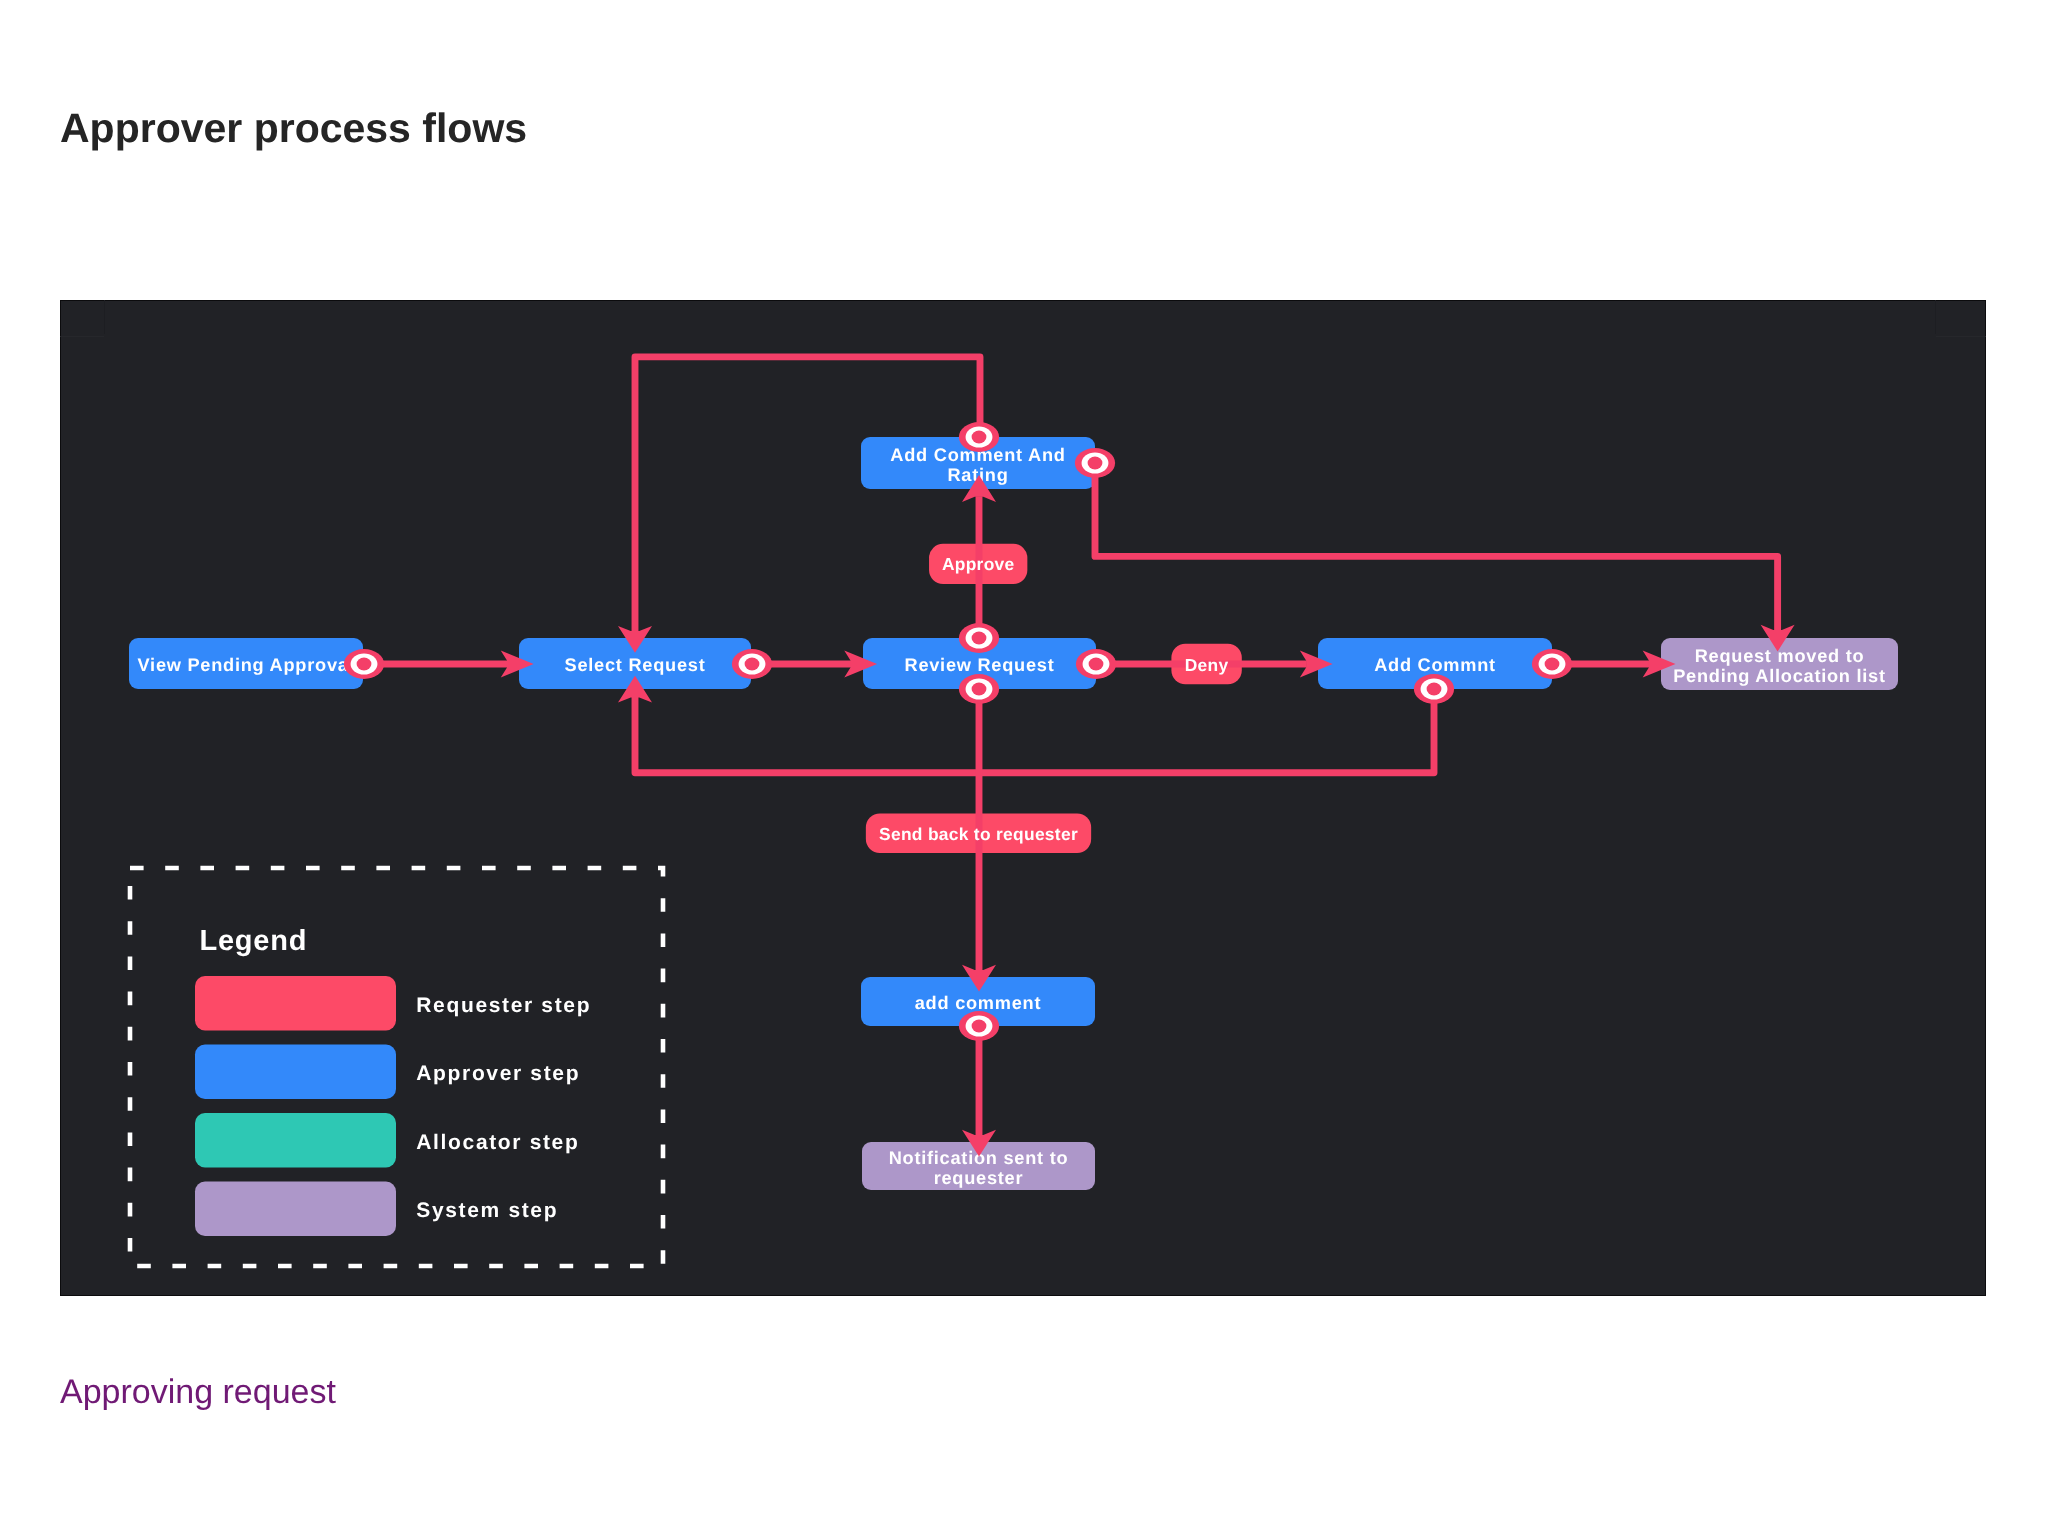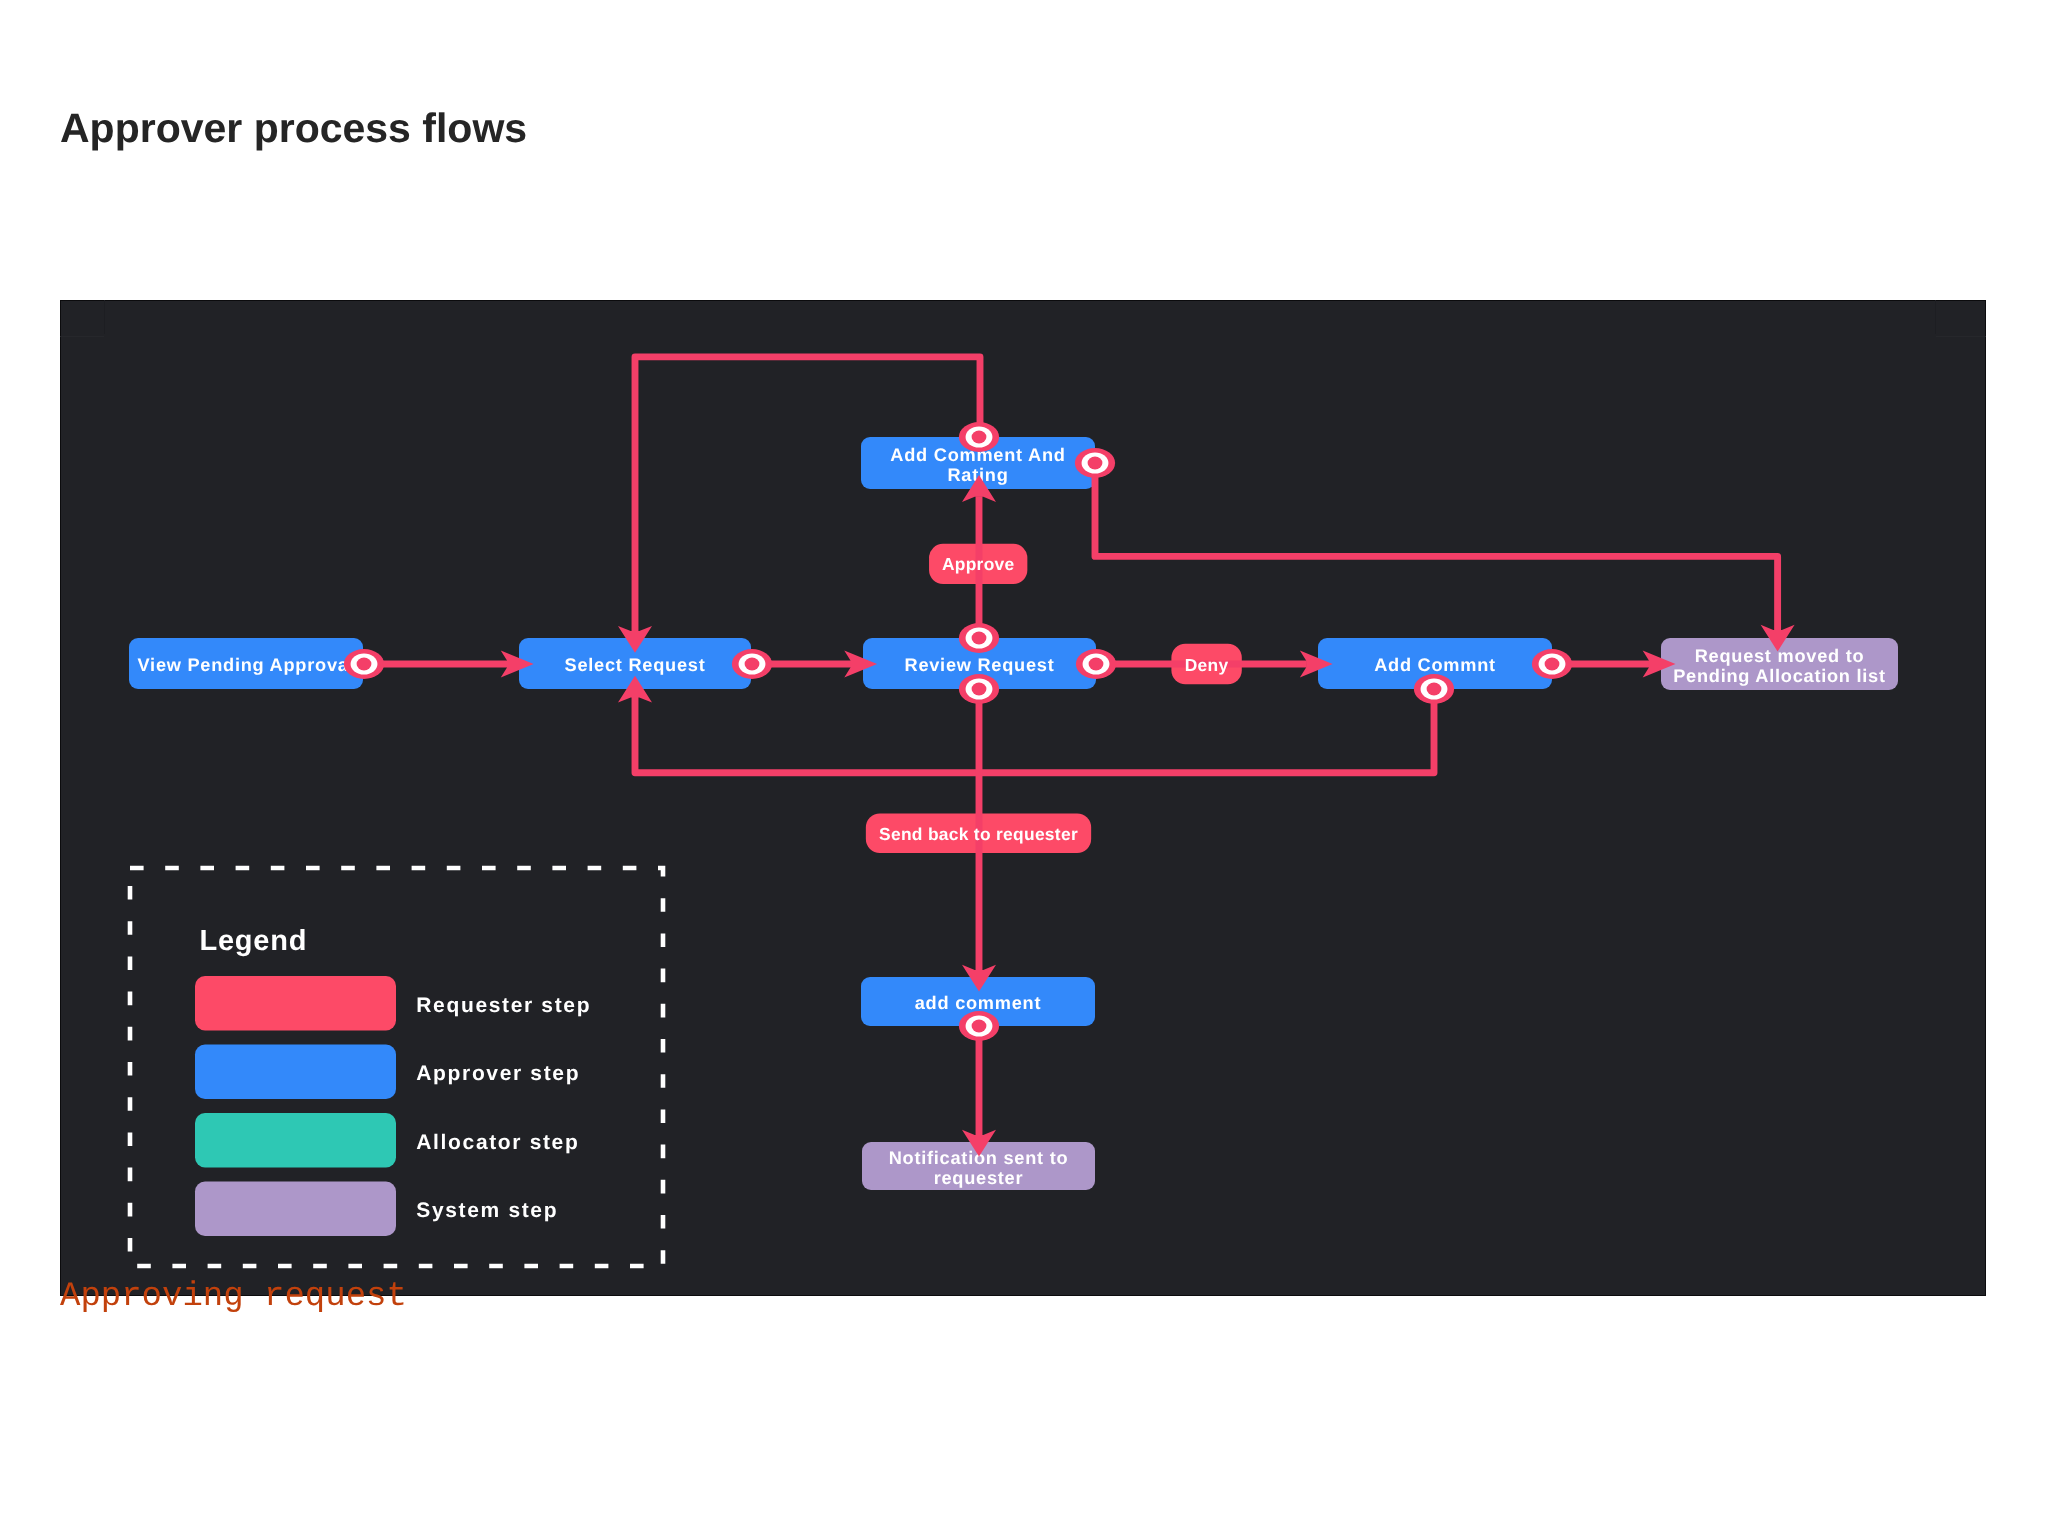--- a/index.html
+++ b/index.html
@@ -2,21 +2,21 @@
 <html><head>
 <meta charset="utf-8">
 <title>Approver process flows</title>
 <style>
   html,body{margin:0;padding:0;}
   body{width:2048px;height:1536px;background:#ffffff;font-family:"Liberation Sans",sans-serif;overflow:hidden;
         -webkit-font-smoothing:antialiased;text-rendering:geometricPrecision;}
   #page{position:relative;width:2048px;height:1536px;background:#fff;}
   .title,.caption{transform:translateZ(0);}
   .title{position:absolute;left:60px;top:107.5px;font-family:"Liberation Sans",sans-serif;font-size:41px;font-weight:700;color:#252525;line-height:1;white-space:nowrap;}
-  .caption{position:absolute;left:60px;top:1280px;font-family:Liberation Mono, monospace;font-size:34px;font-weight:400;color:#c2410c;line-height:1;white-space:nowrap;}
+  .caption{position:absolute;left:60px;top:1375px;font-family:Liberation Sans, sans-serif;font-size:34px;font-weight:400;color:#701a75;line-height:1;white-space:nowrap;}
   .panel{position:absolute;left:60px;top:300px;width:1926px;height:996px;background:#212226;overflow:hidden;box-shadow:0 0 0 1px #0b0b0d inset;}
   .panel svg{position:absolute;left:0;top:0;display:block;}
   .panel svg text{-webkit-font-smoothing:antialiased;}
   .panel svg{transform:translateZ(0);}
   #page{-webkit-font-smoothing:antialiased;}
 </style>
 </head>
 <body>
 
 <div id="page">

